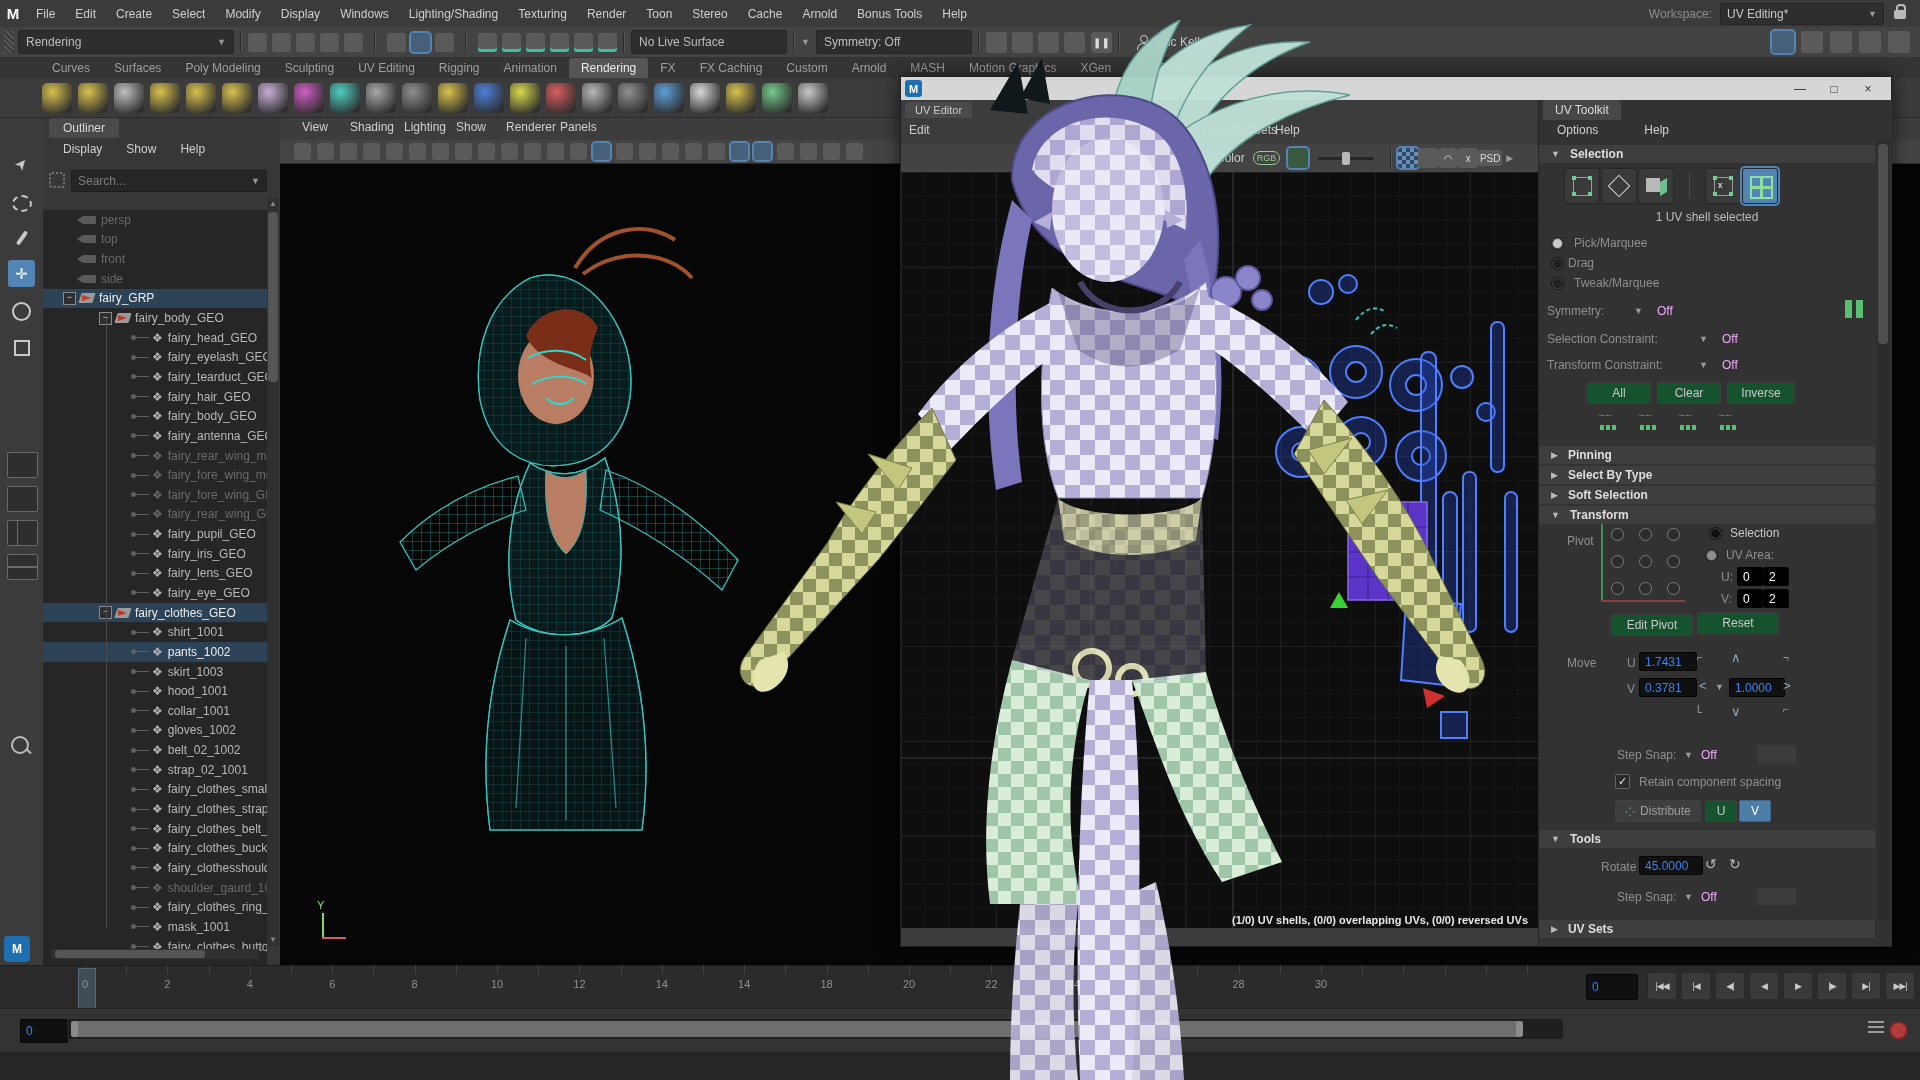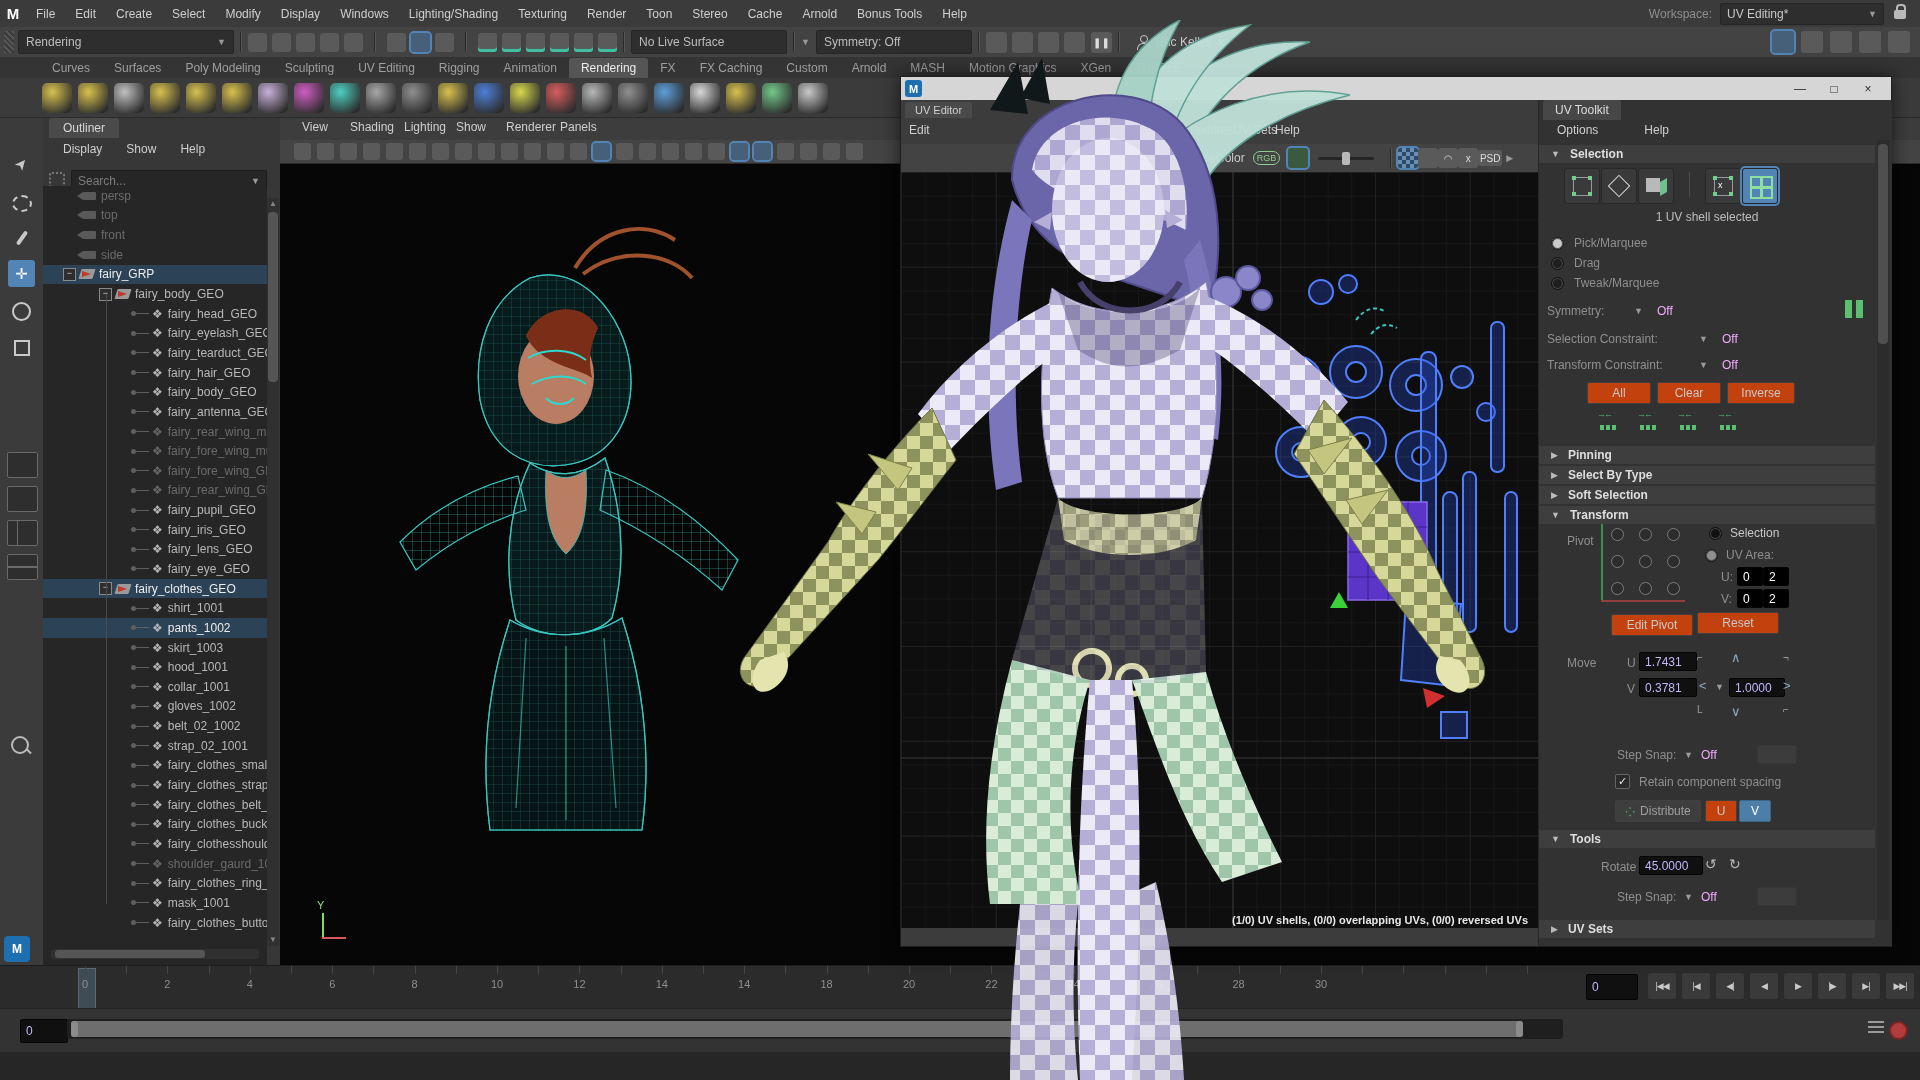--- a/index.html
+++ b/index.html
@@ -50,21 +50,21 @@
   #magnifier::after{content:"";position:absolute;left:12px;top:12px;width:7px;height:2px;background:#bbb;transform:rotate(45deg)}
   #m-badge{position:absolute;left:4px;top:936px;width:26px;height:26px;background:#1e6fb0;border-radius:4px;color:#fff;
      font-weight:bold;display:flex;align-items:center;justify-content:center;z-index:22}
   
   #outliner{left:43px;top:118px;width:237px;height:847px;background:#373737;border-right:1px solid #222}
   #outliner-tab{position:absolute;left:6px;top:0;padding:3px 14px;background:#4a4a4a;color:#d8d8d8;border-radius:3px 3px 0 0}
   #outliner-menus{position:absolute;left:10px;top:24px;display:flex;gap:4px}
   #outliner-search{position:absolute;left:28px;top:52px;width:182px;height:20px;background:#262626;border:1px solid #1d1d1d;
      border-radius:2px;color:#7d7d7d;display:flex;align-items:center;justify-content:space-between;padding:0 6px}
   #filter-ico{position:absolute;left:6px;top:54px;width:12px;height:12px;border:2px dotted #777;border-radius:3px}
-  #outliner-list{position:absolute;left:0;top:68px;width:224px;height:856px;background:#262626;overflow:hidden}
+  #outliner-list{position:absolute;left:0;top:92px;width:224px;height:856px;background:#262626;overflow:hidden}
   .orow{height:19.65px;display:flex;align-items:center;white-space:nowrap;color:#b8b8b8;font-size:12px}
   .orow.dim{color:#6b6b6b}
   .orow.dim .ico{opacity:.45}
   .orow.sel{background:#2c4257;color:#ececec}
   .exp{width:11px;height:11px;border:1px solid #8a8a8a;background:#2e2e2e;color:#cfcfcf;font-size:9px;line-height:9px;
      text-align:center;margin-right:4px;flex:none}
   .guide{width:14px;height:1px;background:#5f5f5f;margin-right:3px;position:relative;flex:none}
   .guide::before{content:"";position:absolute;left:-4px;top:-2px;width:5px;height:5px;border-radius:50%;background:#5f5f5f}
   .ico{margin-right:5px;flex:none;position:relative}
   .ico.cam{width:13px;height:8px;background:#9a9a9a;border-radius:1px}
@@ -108,28 +108,28 @@
   #uv-status{position:absolute;right:10px;bottom:2px;width:420px;text-align:right;color:#e8e8e8;font-weight:bold;font-size:11px}
   
   #toolkit{position:absolute;left:637px;top:23px;width:353px;height:846px;background:#323232;border-left:1px solid #262626;font-size:12px}
   #tk-tab{position:absolute;left:4px;top:0;padding:3px 12px;background:#474747;color:#dcdcdc;border-radius:3px 3px 0 0}
   #tk-menus{position:absolute;left:8px;top:23px;display:flex;gap:26px}
   .tk-sect{position:absolute;left:0;width:336px;height:18px;background:#3e3e3e;color:#dedede;font-weight:bold;
      display:flex;align-items:center;padding-left:12px;box-sizing:border-box;gap:10px}
   .tk-sect .arr{font-size:9px;color:#bbb;font-weight:normal}
   .dimlbl{color:#8f8f8f}
   .offval{color:#f0abfc}
-  .tkbtn{position:absolute;height:20px;background:#c2410c;border:1px solid #404040;border-radius:2px;color:#c9c9c9;
+  .tkbtn{position:absolute;height:20px;background:#14532d;border:1px solid #404040;border-radius:2px;color:#c9c9c9;
      display:flex;align-items:center;justify-content:center;font-size:12px}
   .tkbtn.disabled{background:#3c3c3c;color:#5d5d5d;border-color:#363636}
   .radio{width:11px;height:11px;border-radius:50%;background:#1f1f1f;border:1px solid #121212;box-shadow:inset 0 0 0 1px #4a4a4a}
   .radio.on{background:#c9c9c9}
   .radio.gray{background:#8f8f8f}
   .cbox{width:13px;height:13px;background:#2a2a2a;border:1px solid #666;border-radius:2px;color:#e8e8e8;font-size:11px;line-height:12px;text-align:center}
-  .nfield{position:absolute;background:#101010;border:1px solid #050505;border-radius:2px;color:#c4b5fd;
+  .nfield{position:absolute;background:#101010;border:1px solid #050505;border-radius:2px;color:#3b82f6;
      display:flex;align-items:center;padding:0 5px;height:17px;font-size:12px}
   .tiny{font-size:10px;color:#9f9f9f}
   .pivdot{position:absolute;width:11px;height:11px;border-radius:50%;border:1px solid #7d7d7d;background:#2c2c2c}
   .comp-ic{position:absolute;width:34px;height:34px;border:1px solid #272727;border-radius:3px;background:#3a3a3a}
   .comp-ic.bluebg{background:#5285b5;outline:2px solid #5285b5}
   .cibox{position:absolute;left:8px;top:8px;width:17px;height:17px;border:1px solid #9a9a9a}
   .cibox.dots::before{content:"";position:absolute;width:4px;height:4px;background:#6fcf8f;left:-2px;top:-2px;
      box-shadow:16px 0 #6fcf8f,0 16px #6fcf8f,16px 16px #6fcf8f}
   .cidiamond{position:absolute;left:9px;top:9px;width:14px;height:14px;border:1px solid #d8d8d8;transform:rotate(45deg)}
   .cicube{position:absolute;left:7px;top:9px;width:14px;height:14px;background:#b9b9b9}
@@ -721,21 +721,21 @@
       <div class="comp-ic bluebg" style="left:203px;top:68px">
           <span class="cigrid"></span>
         </div>
 
       <div class="abs" style="left:0;top:110px;width:336px;text-align:center;color:#bdbdbd">1 UV shell selected</div>
 
       <div class="abs" style="left:12px;top:136px;display:flex;align-items:center;gap:10px">
         <span class="radio on"></span>
           <span class="dimlbl">Pick/Marquee</span>
       </div>
-      <div class="abs" style="left:12px;top:156px;display:flex;align-items:center;gap:10px">
+      <div class="abs" style="left:12px;top:156px;display:flex;align-items:center;gap:4px">
         <span class="radio"></span>
           <span class="dimlbl">Drag</span>
       </div>
       <div class="abs" style="left:12px;top:176px;display:flex;align-items:center;gap:10px">
         <span class="radio"></span>
           <span class="dimlbl">Tweak/Marquee</span>
       </div>
 
       <div class="abs dimlbl" style="left:8px;top:204px">Symmetry:</div>
       <span class="caret abs" style="left:95px;top:206px">▼</span>

